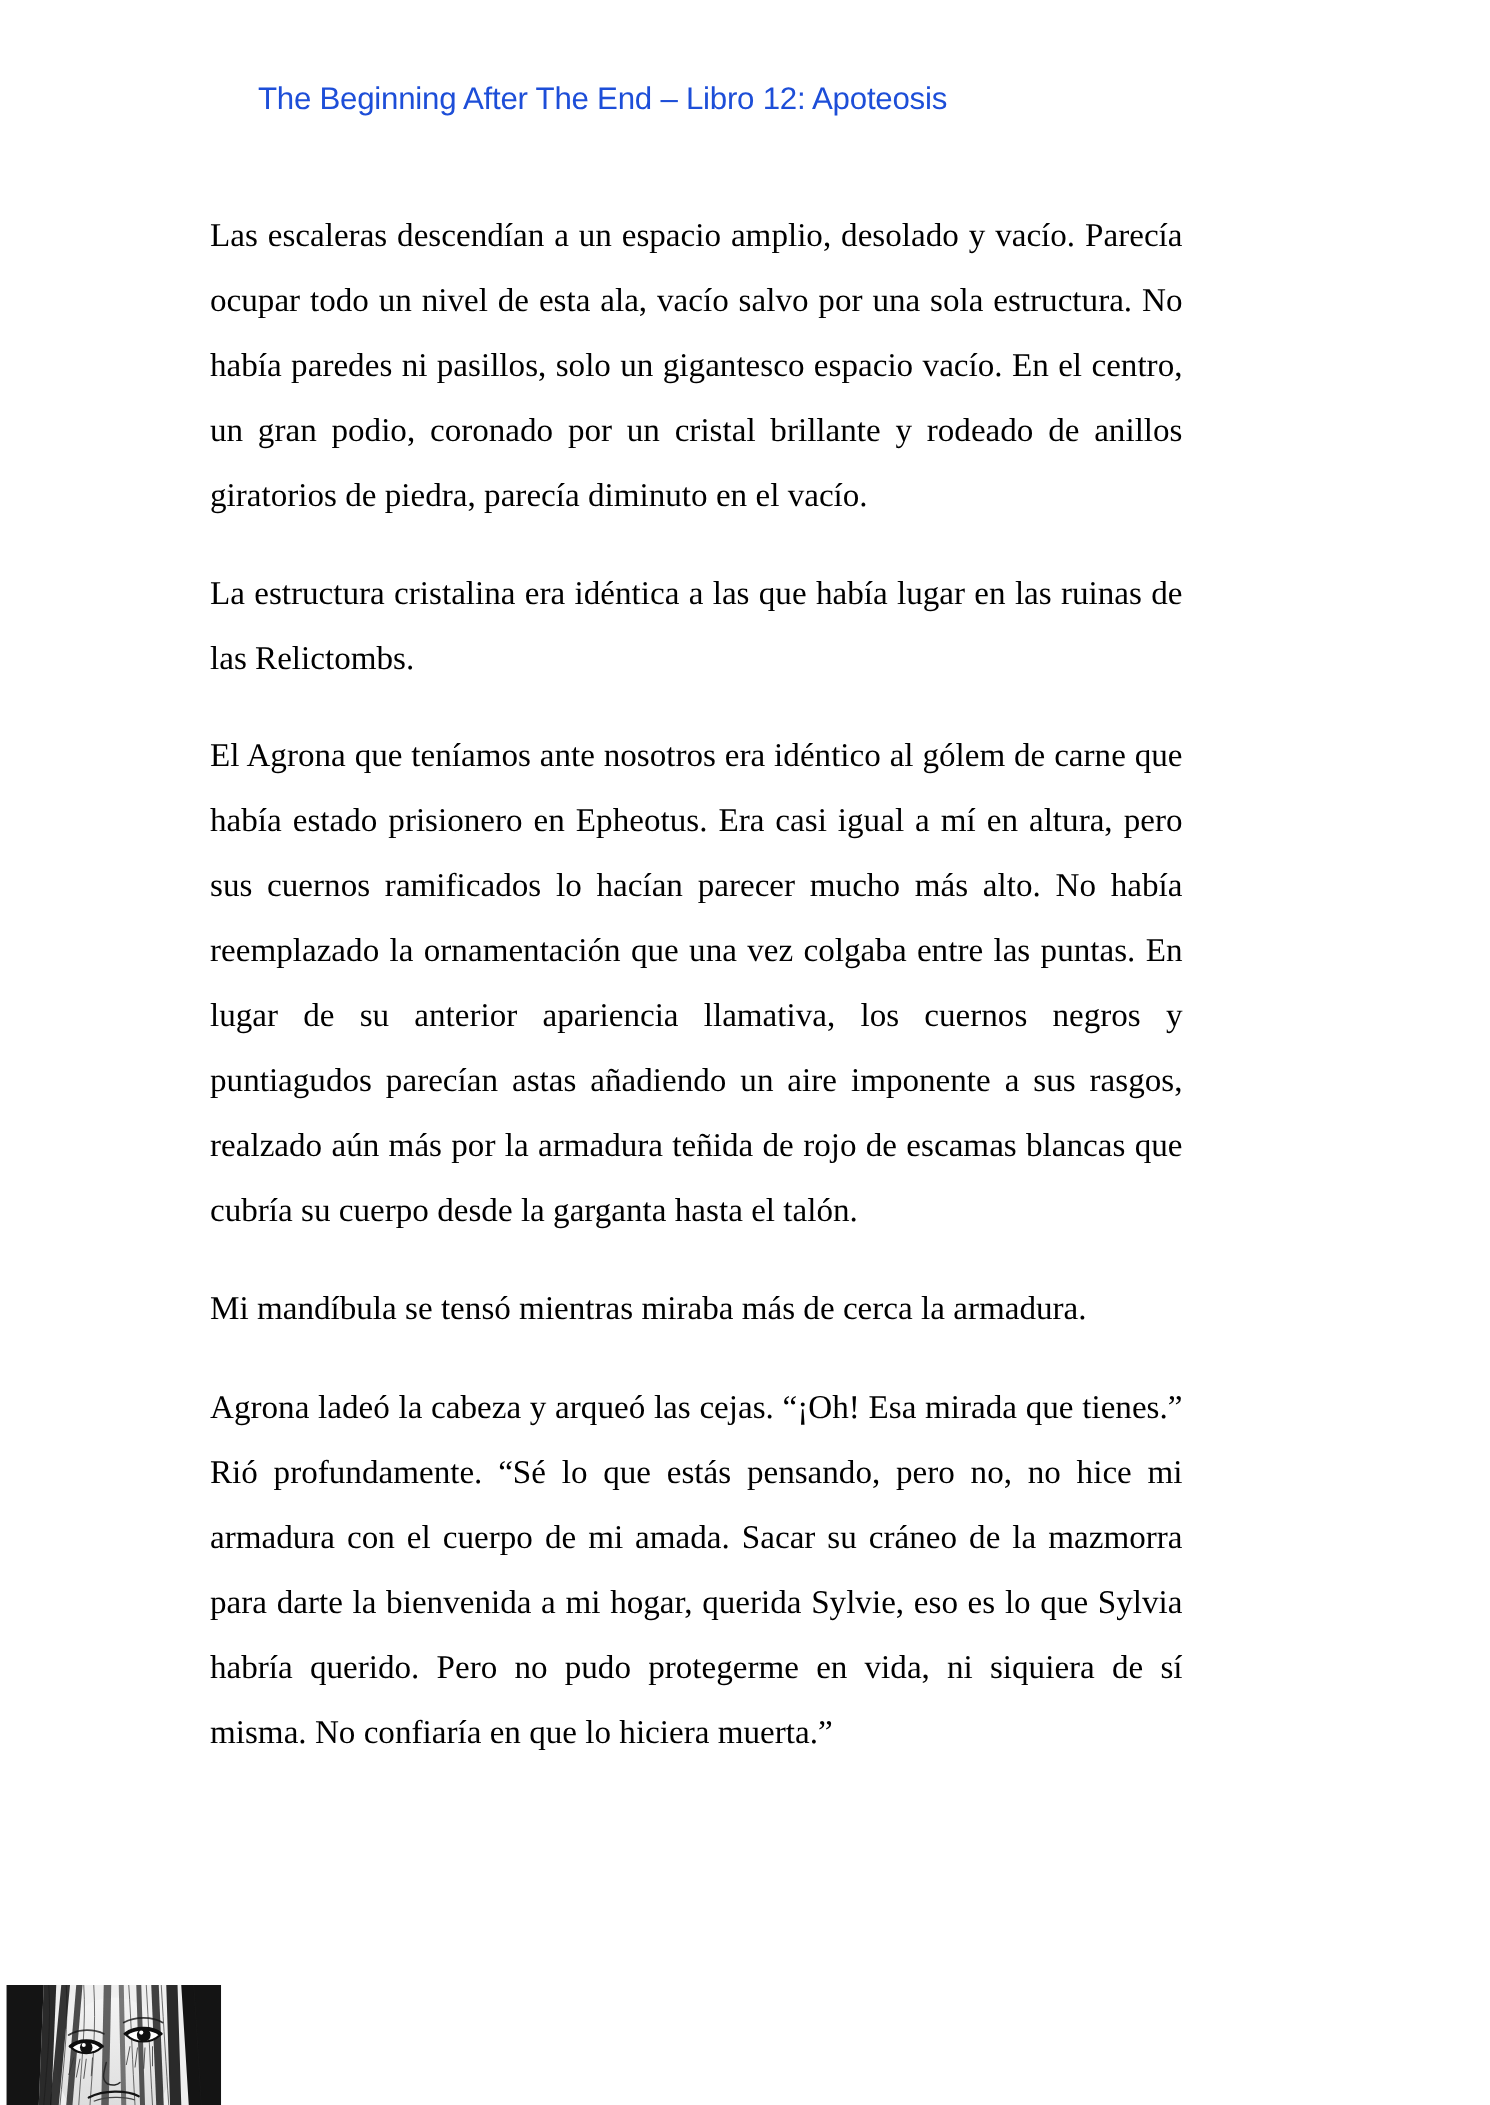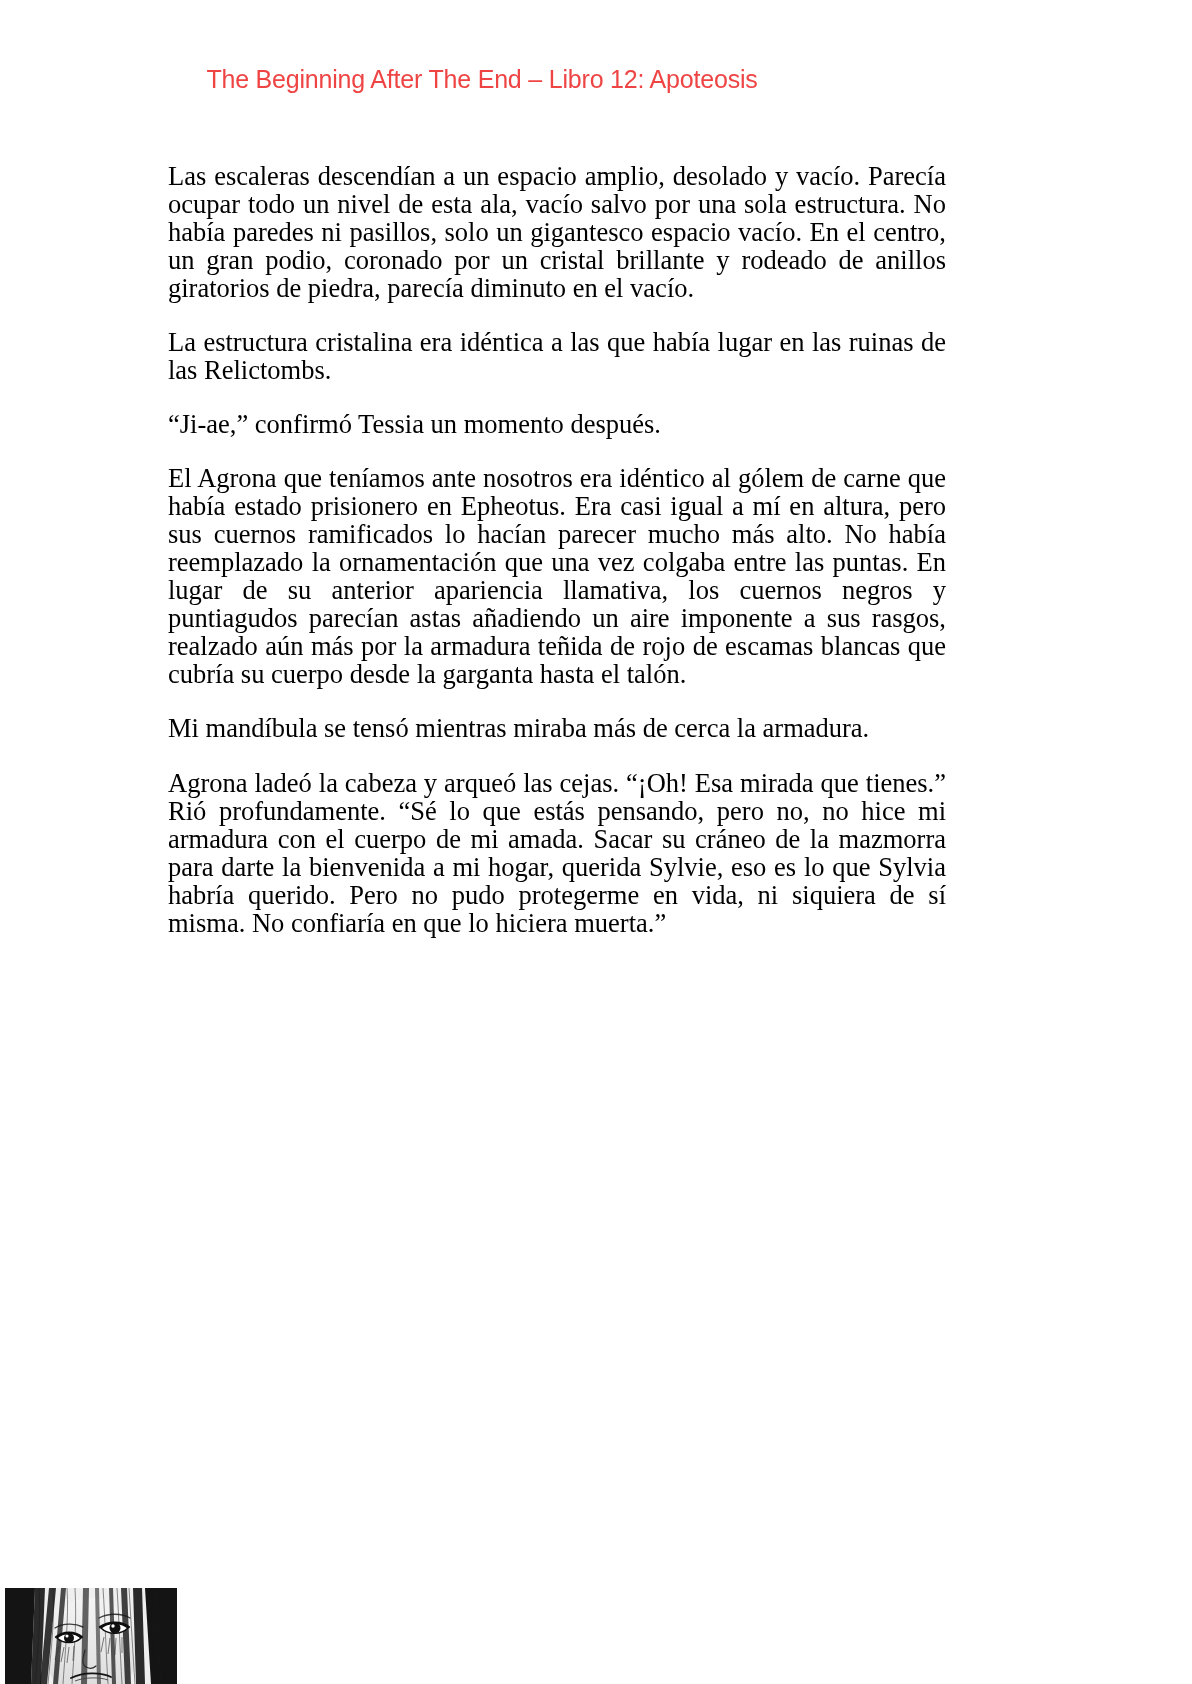--- a/index.html
+++ b/index.html
@@ -17,38 +17,38 @@
   }
   .header {
     position: absolute;
     top: 62px;
     left: 0;
     width: 964px;
     text-align: center;
     font-family: "Liberation Sans", sans-serif;
     font-size: 25px;
     line-height: 34px;
-    color: #ef4444;
+    color: #1d4ed8;
     letter-spacing: -0.2px;
   }
   .header-line {
     display: block;
     white-space: nowrap;
   }
   .body-col {
     position: absolute;
     left: 168px;
     top: 162px;
     width: 778px;
   }
   p.para {
     margin: 0 0 26px 0;
     font-family: "Liberation Serif", "DejaVu Serif", serif;
     font-size: 26.5px;
-    line-height: 28px;
+    line-height: 52px;
     color: #000000;
     text-align: justify;
     text-justify: inter-word;
     hyphens: none;
     -webkit-hyphens: none;
   }
   p.para:last-child {
     margin-bottom: 0;
     margin-top: 27px;
   }
@@ -71,21 +71,20 @@
 
 <div class="page">
 
   <div class="header">
     <span class="header-line">The Beginning After The End – Libro 12: Apoteosis</span>
   </div>
 
   <div class="body-col">
     <p class="para">Las escaleras descendían a un espacio amplio, desolado y vacío. Parecía ocupar todo un nivel de esta ala, vacío salvo por una sola estructura. No había paredes ni pasillos, solo un gigantesco espacio vacío. En el centro, un gran podio, coronado por un cristal brillante y rodeado de anillos giratorios de piedra, parecía diminuto en el vacío.</p>
     <p class="para">La estructura cristalina era idéntica a las que había lugar en las ruinas de las Relictombs.</p>
-    <p class="para">“Ji-ae,” confirmó Tessia un momento después.</p>
     <p class="para">El Agrona que teníamos ante nosotros era idéntico al gólem de carne que había estado prisionero en Epheotus. Era casi igual a mí en altura, pero sus cuernos ramificados lo hacían parecer mucho más alto. No había reemplazado la ornamentación que una vez colgaba entre las puntas. En lugar de su anterior apariencia llamativa, los cuernos negros y puntiagudos parecían astas añadiendo un aire imponente a sus rasgos, realzado aún más por la armadura teñida de rojo de escamas blancas que cubría su cuerpo desde la garganta hasta el talón.</p>
     <p class="para">Mi mandíbula se tensó mientras miraba más de cerca la armadura.</p>
     <p class="para">Agrona ladeó la cabeza y arqueó las cejas. “¡Oh! Esa mirada que tienes.” Rió profundamente. “Sé lo que estás pensando, pero no, no hice mi armadura con el cuerpo de mi amada. Sacar su cráneo de la mazmorra para darte la bienvenida a mi hogar, querida Sylvie, eso es lo que Sylvia habría querido. Pero no pudo protegerme en vida, ni siquiera de sí misma. No confiaría en que lo hiciera muerta.”</p>
   </div>
 
   <div class="art">
     <svg width="172" height="96" viewBox="0 0 172 96" xmlns="http://www.w3.org/2000/svg">
       <defs>
         <linearGradient id="skin" x1="0" y1="0" x2="0" y2="1">
           <stop offset="0%" stop-color="#f4f4f4"></stop>

